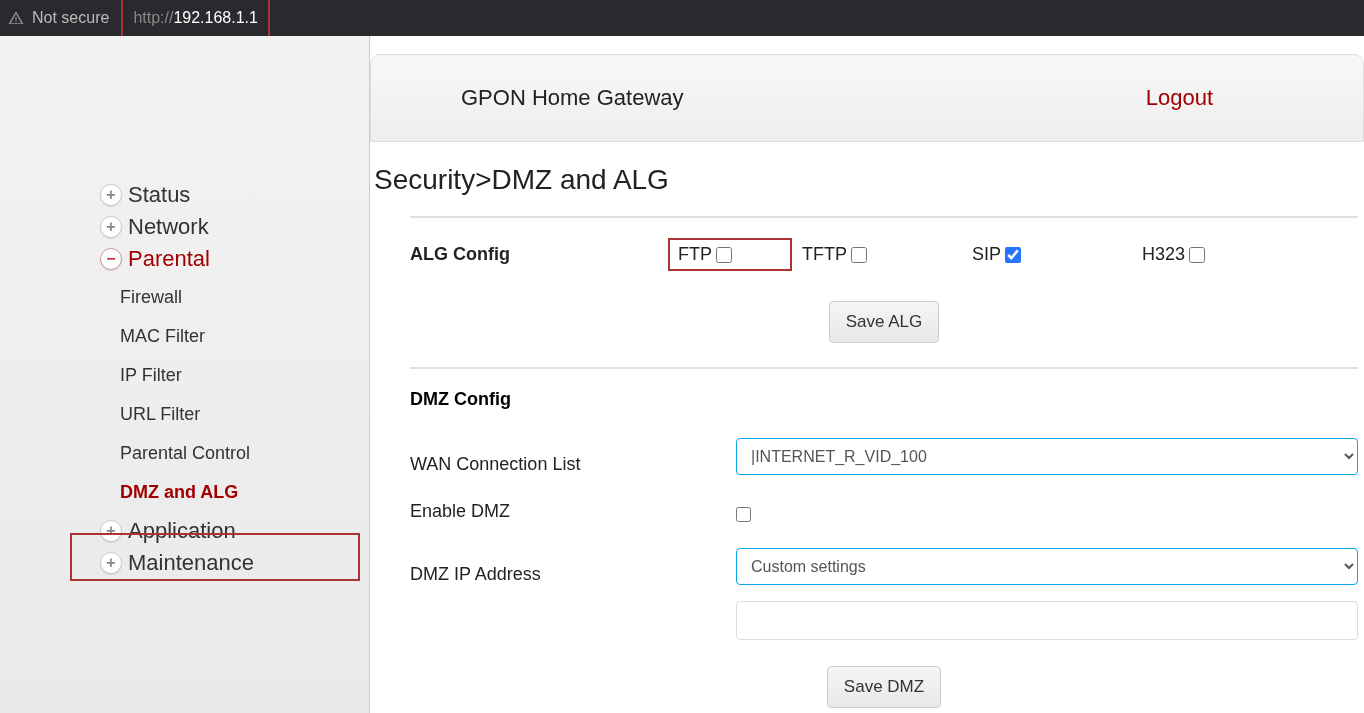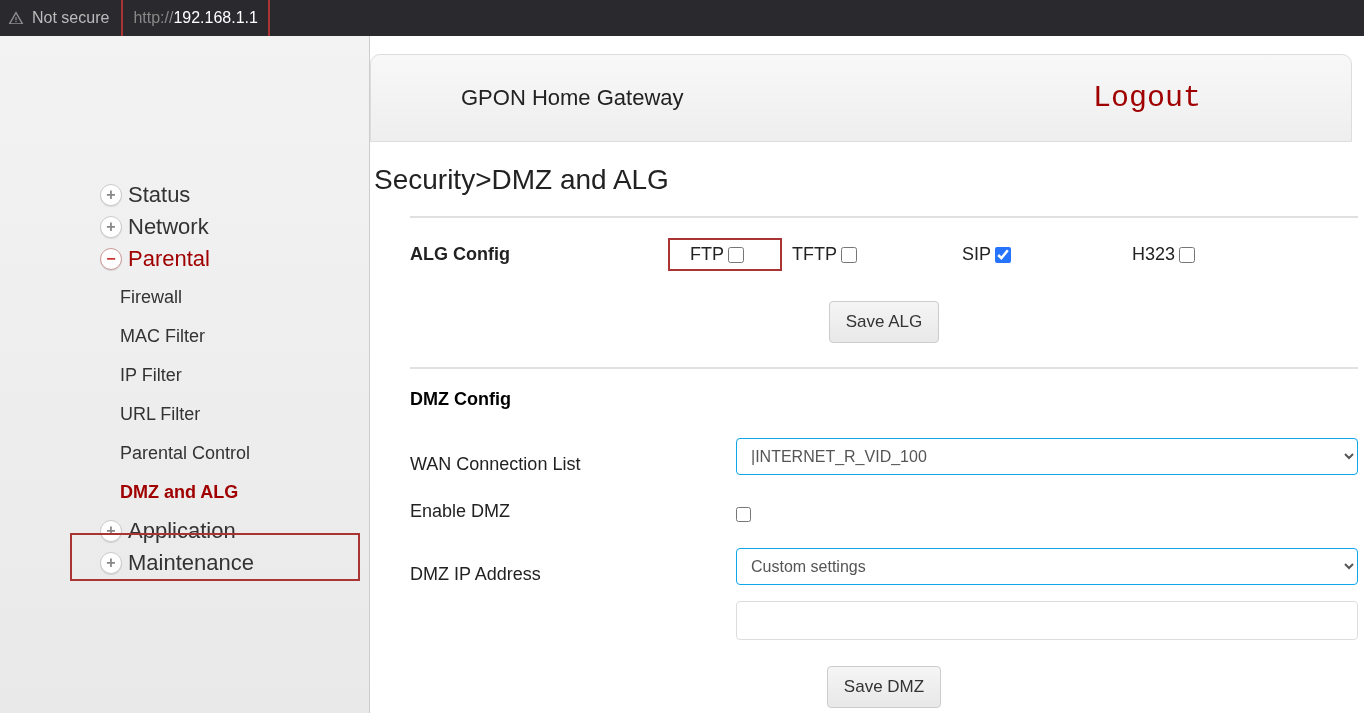--- a/index.html
+++ b/index.html
@@ -19,36 +19,36 @@
 .nav-section { font-size: 22px; color: #333; margin: 6px 0; display: flex; align-items: center; cursor: pointer; }
 .nav-section.active { color: #a00000; }
 .nav-toggle { width: 22px; height: 22px; border-radius: 50%; background: #fff; border: 1px solid #ccc; display: inline-flex; align-items: center; justify-content: center; margin-right: 6px; font-size: 16px; font-weight: bold; color: #888; box-shadow: 0 1px 1px rgba(0,0,0,0.1); }
 .nav-toggle.minus { color: #cc3333; border-color: #cc9999; }
 .nav-sub { padding-left: 20px; margin: 6px 0; }
 .nav-sub-item { font-size: 18px; color: #333; padding: 9px 0; cursor: pointer; }
 .nav-sub-item.active { color: #a00000; font-weight: bold; }
 .red-box { border: 2px solid #aa3333; position: absolute; left: 70px; width: 290px; height: 48px; top: 497px; pointer-events: none; }
 
 .content { flex: 1; background: #fff; padding: 0; }
-.header-bar { margin: 18px 12px 0 0; height: 88px; border: 1px solid #ddd; border-radius: 10px 10px 0 0; background: linear-gradient(#f8f8f8,#eee); display: flex; align-items: center; padding: 0 30px; justify-content: space-between; }
+.header-bar { margin: 18px 0 0 0; height: 88px; border: 1px solid #ddd; border-radius: 10px 10px 0 0; background: linear-gradient(#f8f8f8,#eee); display: flex; align-items: center; padding: 0 30px; justify-content: space-between; }
 .header-title { font-size: 22px; color: #222; margin-left: 60px; }
-.logout { font-size: 30px; color: #a00000; cursor: pointer; margin-right: 120px; font-family: Liberation Mono, monospace; }
+.logout { font-size: 22px; color: #a00000; cursor: pointer; margin-right: 120px; }
 
 .breadcrumb { font-size: 28px; color: #222; margin: 22px 0 20px 4px; }
 .section-inner { padding: 0 6px 0 40px; }
 .hr { border-top: 2px solid #e0e0e0; margin: 10px 0 20px 0; }
 
 .alg-row { display: flex; align-items: flex-start; margin-bottom: 18px; }
 .alg-label { width: 280px; font-weight: bold; font-size: 18px; color: #222; padding-top: 6px; }
 .alg-grid { flex: 1; }
 .alg-grid-row { display: flex; gap: 10px; margin-bottom: 12px; }
 .alg-item { width: 160px; display: flex; align-items: center; font-size: 18px; color: #222; }
 .alg-item label { margin-right: 4px; }
 .alg-item input[type=checkbox] { width: 16px; height: 16px; }
-.ftp-highlight { border: 2px solid #aa3333; padding: 4px 20px; margin-left: -22px; width: 114px; }
+.ftp-highlight { border: 2px solid #aa3333; padding: 4px 8px; margin-left: -22px; width: 124px; }
 
 .btn { background: linear-gradient(#f5f5f5,#e8e8e8); border: 1px solid #ccc; border-radius: 4px; padding: 10px 16px; font-size: 17px; color: #333; cursor: pointer; }
 .btn-center { text-align: center; margin: 8px 0 24px 0; }
 
 .dmz-heading { font-weight: bold; font-size: 18px; margin-bottom: 28px; }
 .dmz-row { display: flex; align-items: flex-end; margin-bottom: 26px; }
 .dmz-row .lbl { width: 326px; font-size: 18px; color: #222; }
 .dmz-row select { flex: 1; padding: 8px 10px; font-size: 16px; border: 1px solid #0ea5e9; border-radius: 4px; background: #fff; color: #555; }
 .dmz-row input[type=checkbox] { width: 15px; height: 15px; }
 .dmz-ip-input { width: 100%; border: 1px solid #ddd; border-radius: 4px; padding: 10px; font-size: 15px; background: #fff; margin-left: 326px; margin-top: -10px; margin-bottom: 18px; width: calc(100% - 326px); }

